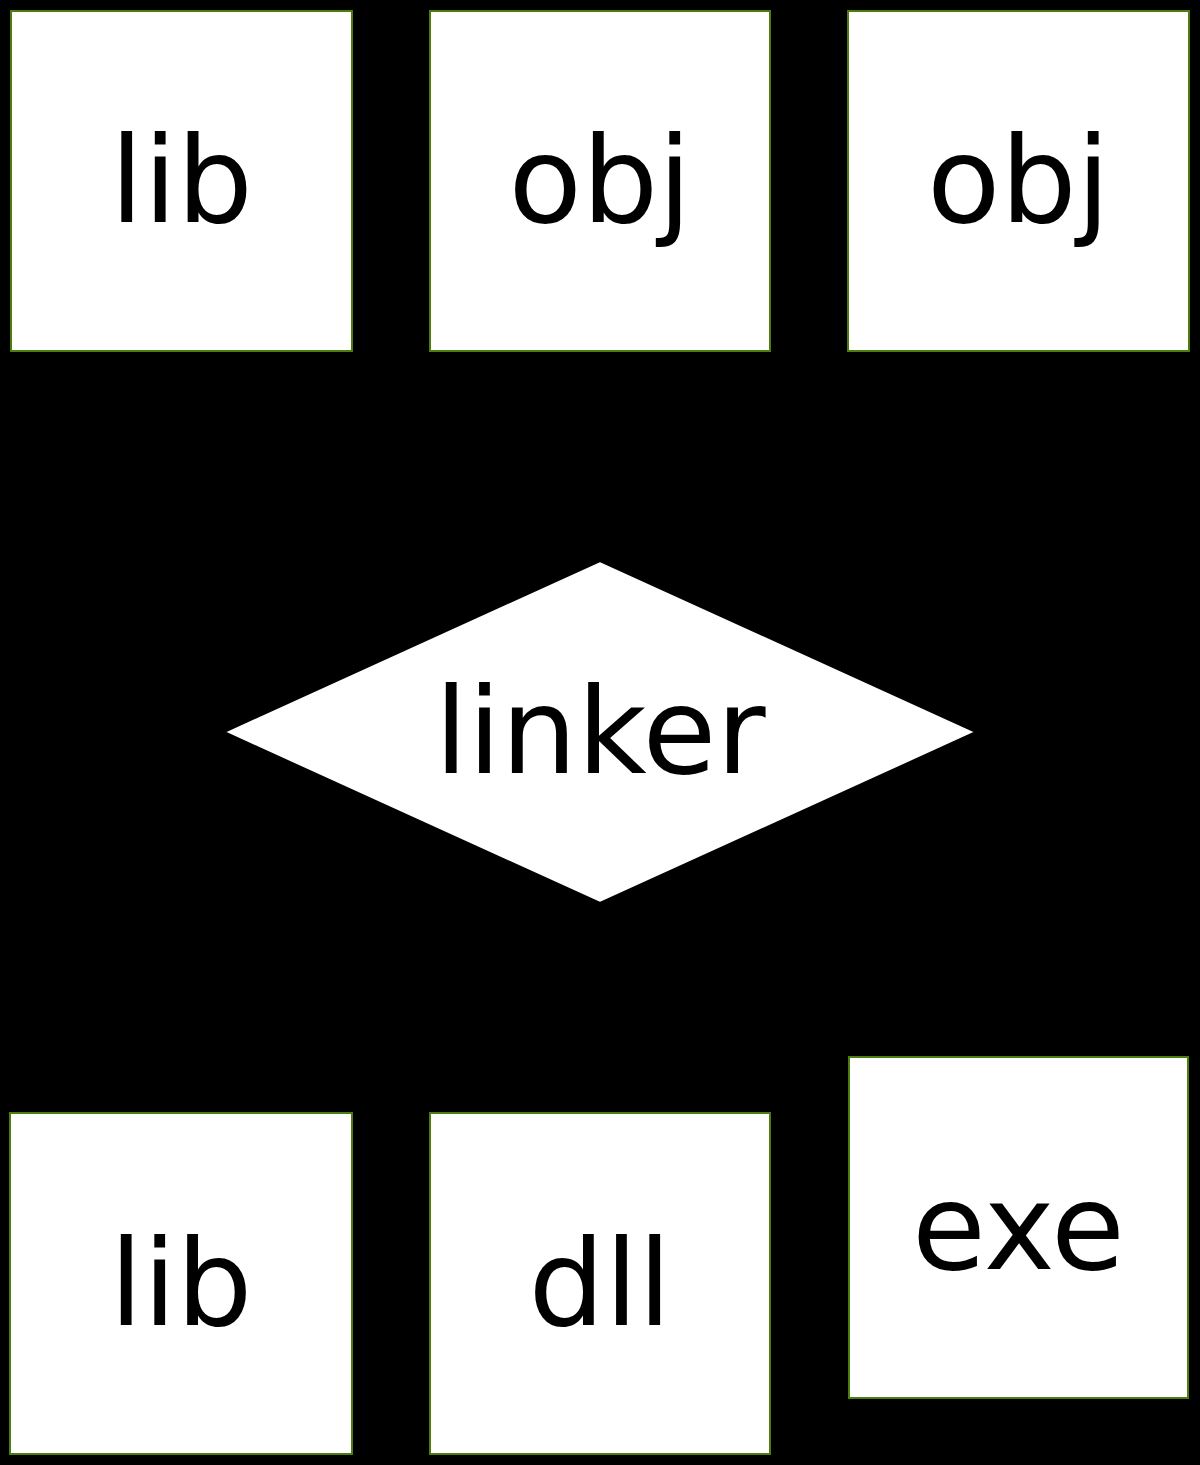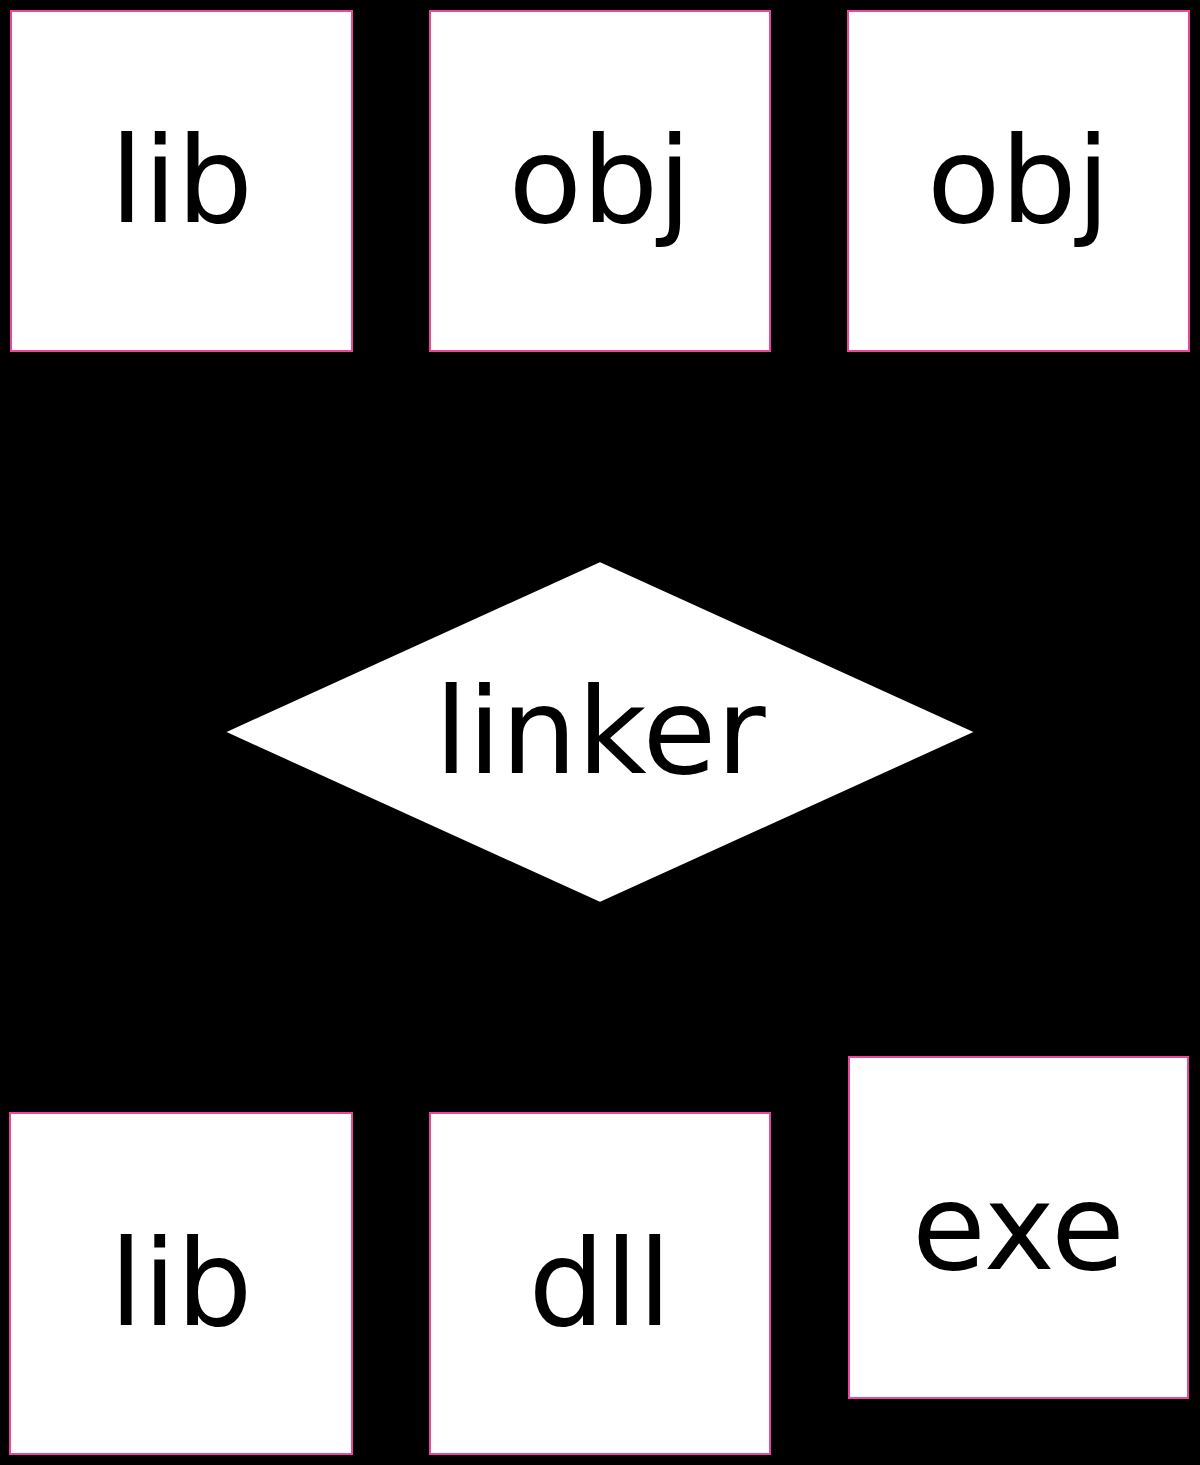--- a/index.html
+++ b/index.html
@@ -15,21 +15,21 @@
     position: absolute;
     display: flex;
     align-items: center;
     justify-content: center;
     color: #000000;
     font-size: 120px;
     line-height: 1;
   }
   .box {
     background: #ffffff;
-    border: 2px solid #ec4899;
+    border: 2px solid #4d7c0f;
     box-sizing: border-box;
   }
   .diamond { background: transparent; }
   .diamond svg {
     position: absolute;
     left: 0; top: 0;
     width: 100%; height: 100%;
   }
   .diamond .label { position: relative; z-index: 1; text-align: right; }
 

